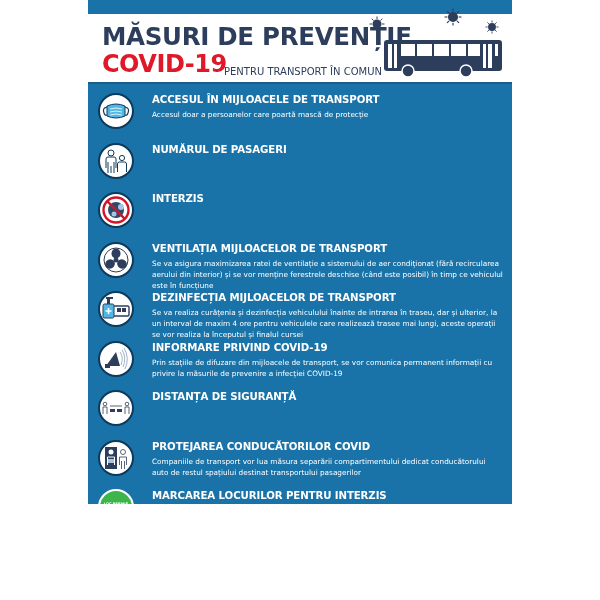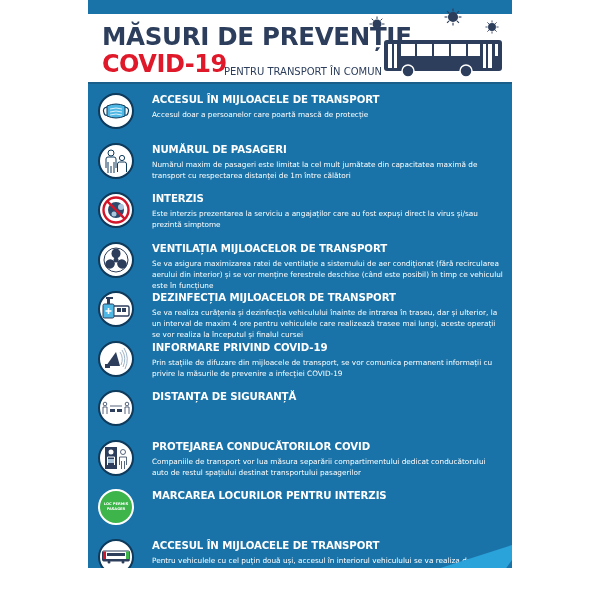--- a/index.html
+++ b/index.html
@@ -1,17 +1,17 @@
 <!DOCTYPE html>
 <html><head>
   <meta charset="utf-8">
   <style>
     html, body { margin:0; padding:0; background:#ffffff; }
     body { width:600px; height:600px; position:relative; overflow:hidden; font-family:"DejaVu Sans", sans-serif; }
-    .poster { position:absolute; left:88px; top:0; width:424px; height:568px; background:#1a73a8; overflow:hidden; }
+    .poster { position:absolute; left:88px; top:0; width:424px; height:504px; background:#1a73a8; overflow:hidden; }
     .top-strip { position:absolute; left:0; top:0; width:424px; height:14px; background:#1a73a8; }
     .header { position:absolute; left:0; top:14px; width:424px; height:68px; background:#ffffff; }
     .header-line { position:absolute; left:0; top:82px; width:424px; height:2px; background:#1a5f8c; }
     .title { position:absolute; left:14px; top:8px; font-family:"DejaVu Sans", sans-serif; font-weight:bold; font-size:24.5px; color:#2c3e5c; letter-spacing:-0.3px; white-space:nowrap; }
     .covid { position:absolute; left:14px; top:36px; font-family:"DejaVu Sans", sans-serif; font-weight:bold; font-size:24px; color:#e0192a; letter-spacing:-0.5px; white-space:nowrap; }
     .subtitle { position:absolute; left:136px; top:52px; font-size:10px; color:#2c3e5c; white-space:nowrap; }
     .bus-hdr { position:absolute; left:290px; top:38px; }
     .virus { position:absolute; }
     .items { position:absolute; left:0; top:88px; width:424px; }
     .item { position:relative; height:49.5px; }
@@ -111,35 +111,33 @@
         <svg width="28" height="26" viewBox="0 0 28 26">
           <g fill="none" stroke="#0e3a5c" stroke-width="1">
             <circle cx="9" cy="5" r="3"></circle>
             <path d="M4 20 L4 11 Q4 9 6 9 L12 9 Q14 9 14 11 L14 20 M6 14 L6 25 M12 14 L12 25 M9 18 L9 25"></path>
             <circle cx="20" cy="10" r="2.6"></circle>
             <path d="M15.5 24 L15.5 16 Q15.5 14 17.5 14 L22.5 14 Q24.5 14 24.5 16 L24.5 24"></path>
           </g>
         </svg>
       </div>
       <div class="item-title">NUMĂRUL DE PASAGERI</div>
-      <div class="item-text">Numărul maxim de pasageri este limitat la cel mult jumătate din capacitatea maximă de transport cu respectarea distanței de 1m între călători</div>
     </div>
 
     <div class="item">
       <div class="icon-circle">
         <svg width="30" height="30" viewBox="0 0 30 30">
           <circle cx="15" cy="15" r="8" fill="#2c4a6e"></circle>
           <circle cx="20" cy="12" r="3" fill="#a9c6dc"></circle>
           <circle cx="13" cy="19" r="2.5" fill="#a9c6dc"></circle>
           <circle cx="15" cy="15" r="12.5" fill="none" stroke="#d3152a" stroke-width="2.4"></circle>
           <line x1="6.2" y1="6.2" x2="23.8" y2="23.8" stroke="#d3152a" stroke-width="2.4"></line>
         </svg>
       </div>
       <div class="item-title">INTERZIS</div>
-      <div class="item-text">Este interzis prezentarea la serviciu a angajaților care au fost expuși direct la virus și/sau prezintă simptome</div>
     </div>
 
     <div class="item">
       <div class="icon-circle">
         <svg width="28" height="28" viewBox="0 0 28 28">
           <circle cx="14" cy="14" r="12" fill="#ffffff" stroke="#2c3e5c" stroke-width="1"></circle>
           <g fill="#2c3e5c">
             <ellipse cx="14" cy="7.5" rx="4.5" ry="5"></ellipse>
             <ellipse cx="8" cy="18" rx="5" ry="4.5" transform="rotate(-30 8 18)"></ellipse>
             <ellipse cx="20" cy="18" rx="5" ry="4.5" transform="rotate(30 20 18)"></ellipse>

